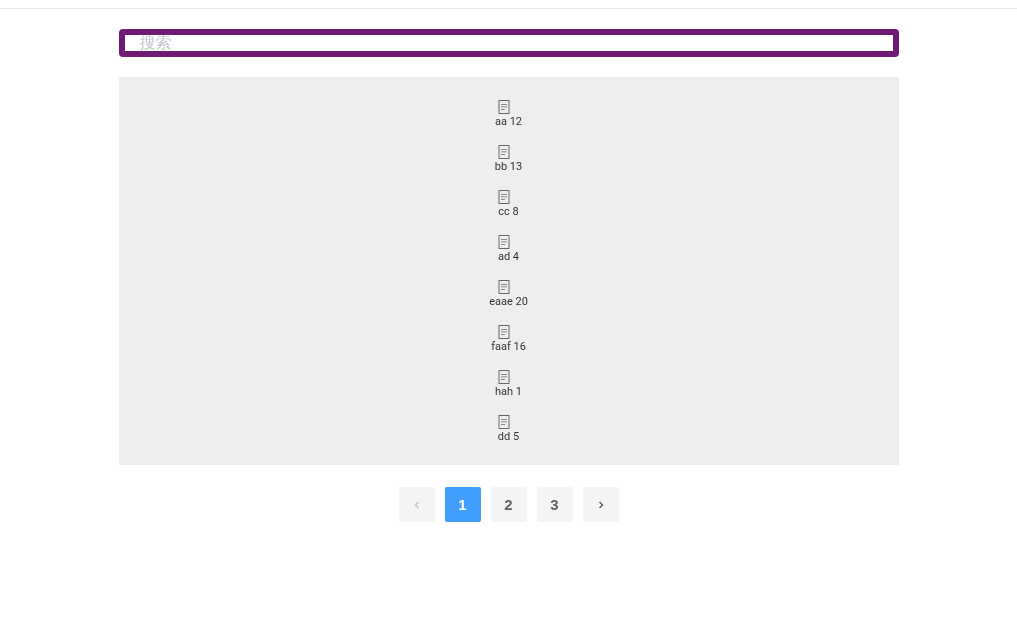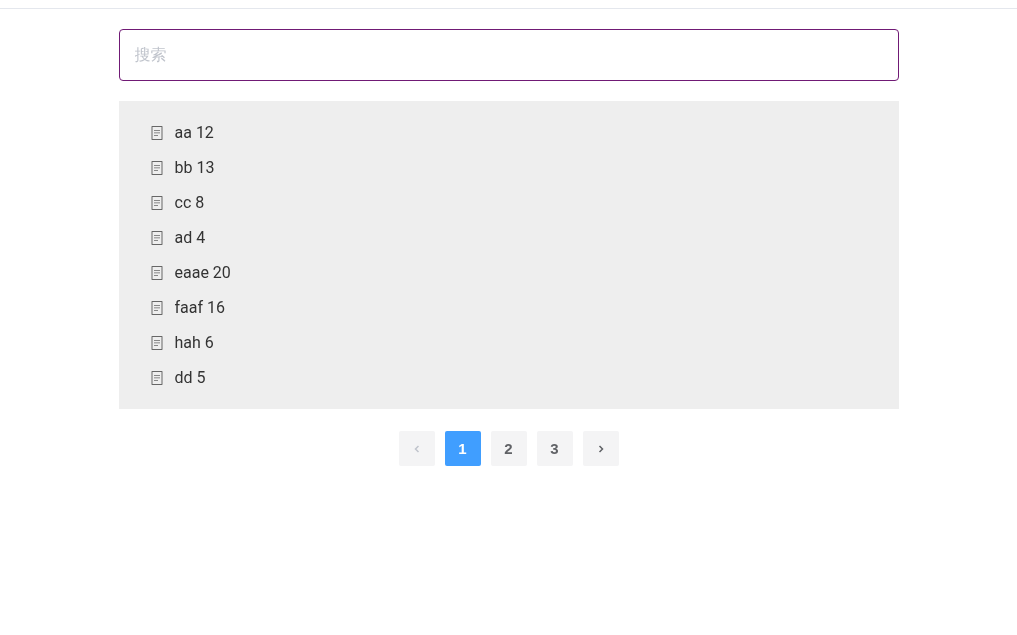--- a/index.html
+++ b/index.html
@@ -20,44 +20,45 @@
     .container {
       max-width: 800px;
       margin: 0 auto;
       padding: 0 10px;
     }
     .search-wrapper {
       margin-top: 20px;
     }
     .search-input {
       width: 100%;
-      height: 52px;
+      height: 28px;
       padding: 0 15px;
       font-size: 16px;
       color: #606266;
-      border: 1px solid #701a75;
+      border: 6px solid #701a75;
       border-radius: 4px;
       outline: none;
       background: #fff;
     }
     .search-input::placeholder {
       color: #c0c4cc;
       font-size: 16px;
     }
     .list-block {
       background: #eeeeee;
       margin-top: 20px;
       padding: 14px 30px;
     }
     .list-item {
       display: flex;
       align-items: center;
       padding: 8px 0;
-      font-size: 16px;
+      font-size: 11px;
       color: #333;
+      flex-direction: column;
     }
     .doc-icon {
       width: 16px;
       height: 16px;
       margin-right: 10px;
       flex-shrink: 0;
       color: #666;
     }
     .list-item-text {
       color: #333;
@@ -150,21 +151,21 @@
           <path d="M832 64H192c-17.7 0-32 14.3-32 32v832c0 17.7 14.3 32 32 32h640c17.7 0 32-14.3 32-32V96c0-17.7-14.3-32-32-32z m-32 832H224V128h576v768z"></path>
           <path d="M320 320h384v48H320zM320 480h384v48H320zM320 640h256v48H320z"></path>
         </svg>
         <span class="list-item-text">faaf 16</span>
       </div>
       <div class="list-item">
         <svg class="doc-icon" viewBox="0 0 1024 1024" fill="currentColor">
           <path d="M832 64H192c-17.7 0-32 14.3-32 32v832c0 17.7 14.3 32 32 32h640c17.7 0 32-14.3 32-32V96c0-17.7-14.3-32-32-32z m-32 832H224V128h576v768z"></path>
           <path d="M320 320h384v48H320zM320 480h384v48H320zM320 640h256v48H320z"></path>
         </svg>
-        <span class="list-item-text">hah 6</span>
+        <span class="list-item-text">hah 1</span>
       </div>
       <div class="list-item">
         <svg class="doc-icon" viewBox="0 0 1024 1024" fill="currentColor">
           <path d="M832 64H192c-17.7 0-32 14.3-32 32v832c0 17.7 14.3 32 32 32h640c17.7 0 32-14.3 32-32V96c0-17.7-14.3-32-32-32z m-32 832H224V128h576v768z"></path>
           <path d="M320 320h384v48H320zM320 480h384v48H320zM320 640h256v48H320z"></path>
         </svg>
         <span class="list-item-text">dd 5</span>
       </div>
     </div>
 

